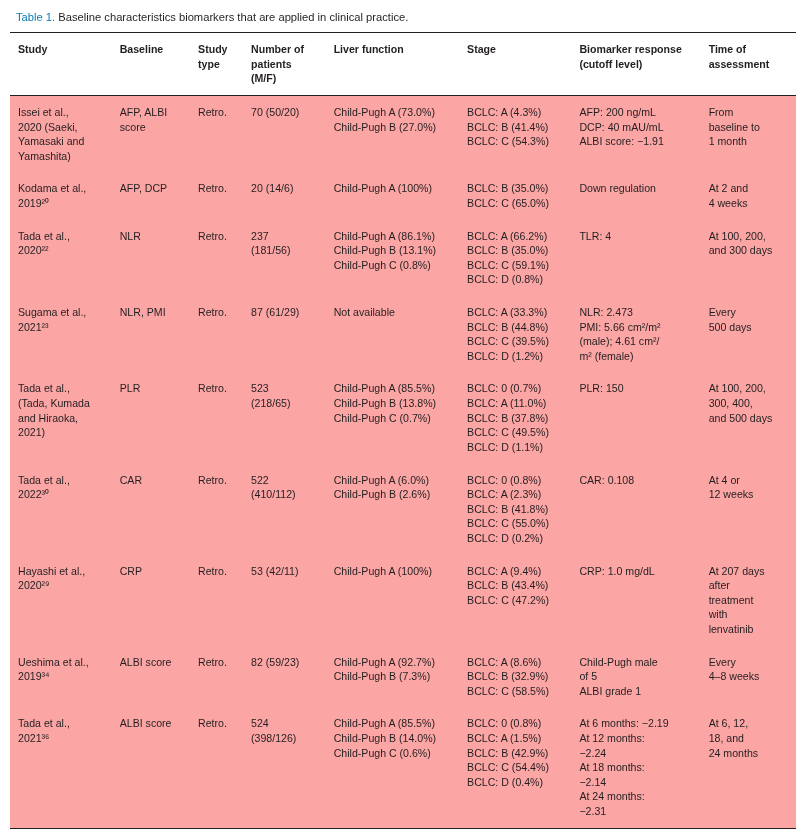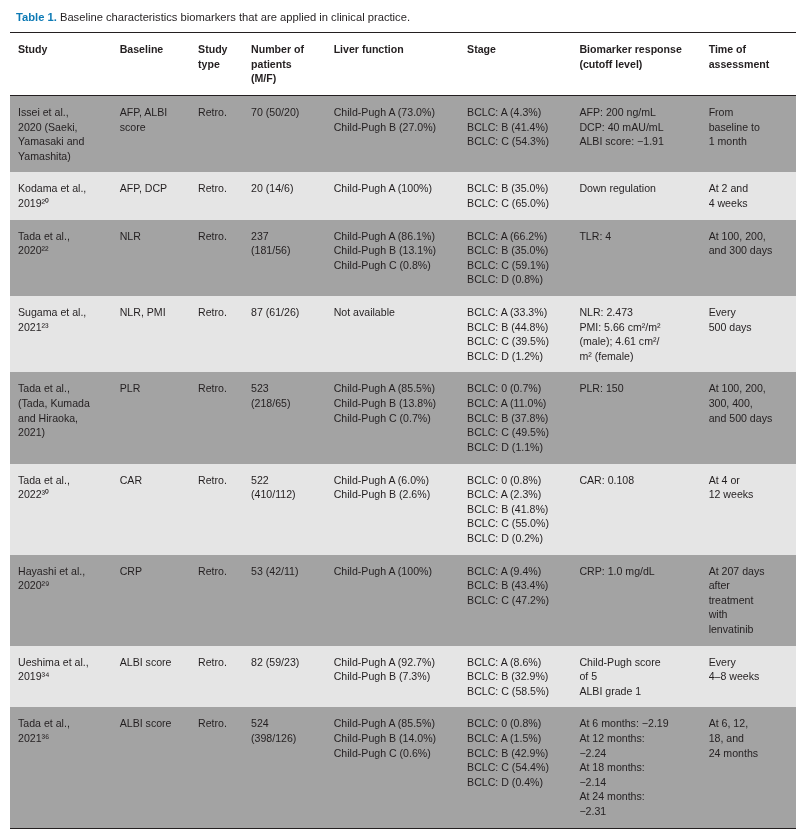--- a/index.html
+++ b/index.html
@@ -18,21 +18,21 @@
     padding: 8px 10px 6px 10px;
   }
   .caption {
     font-size: 11.2px;
     line-height: 1.35;
     margin: 2px 0 7px 6px;
     color: #231f20;
   }
   .caption .caption-label {
     color: #0d7ab5;
-    font-weight: bold;
+    font-weight: normal;
   }
   table.biomarker-table {
     width: 786px;
     border-collapse: collapse;
     table-layout: fixed;
   }
   table.biomarker-table th,
   table.biomarker-table td {
     text-align: left;
     vertical-align: top;
@@ -44,24 +44,24 @@
     font-weight: bold;
     font-size: 10.8px;
     border-top: 1.6px solid #231f20;
     border-bottom: 1.1px solid #231f20;
     padding-top: 8px;
     padding-bottom: 8px;
     background: #ffffff;
     margin-left: 36px;
   }
   tbody tr.row-odd td {
-    background: #a3a3a3;
+    background: #fca5a5;
   }
   tbody tr.row-even td {
-    background: #e5e5e5;
+    background: #fca5a5;
   }
   tbody tr td {
     border-bottom: none;
   }
   tbody tr.last-row td {
     border-bottom: 1.1px solid #231f20;
   }
   .cell-lines span {
     display: block;
   }
@@ -222,21 +222,21 @@
             <span>Sugama et al.,</span>
             <span>2021²³</span>
           </td>
           <td class="cell-lines">
             <span>NLR, PMI</span>
           </td>
           <td class="cell-lines">
             <span>Retro.</span>
           </td>
           <td class="cell-lines">
-            <span>87 (61/26)</span>
+            <span>87 (61/29)</span>
           </td>
           <td class="cell-lines">
             <span>Not available</span>
           </td>
           <td class="cell-lines">
             <span>BCLC: A (33.3%)</span>
             <span>BCLC: B (44.8%)</span>
             <span>BCLC: C (39.5%)</span>
             <span>BCLC: D (1.2%)</span>
           </td>
@@ -373,21 +373,21 @@
           <td class="cell-lines">
             <span>Child-Pugh A (92.7%)</span>
             <span>Child-Pugh B (7.3%)</span>
           </td>
           <td class="cell-lines">
             <span>BCLC: A (8.6%)</span>
             <span>BCLC: B (32.9%)</span>
             <span>BCLC: C (58.5%)</span>
           </td>
           <td class="cell-lines">
-            <span>Child-Pugh score</span>
+            <span>Child-Pugh male</span>
             <span>of 5</span>
             <span>ALBI grade 1</span>
           </td>
           <td class="cell-lines">
             <span>Every</span>
             <span>4–8 weeks</span>
           </td>
         </tr>
         <tr class="row-odd last-row">
           <td class="cell-lines">

